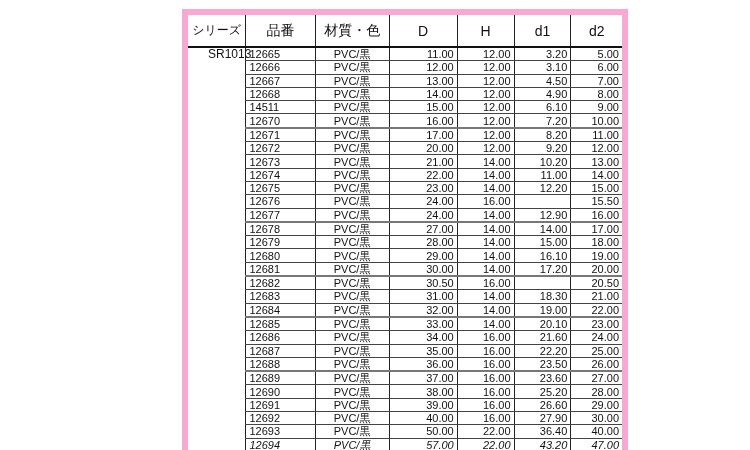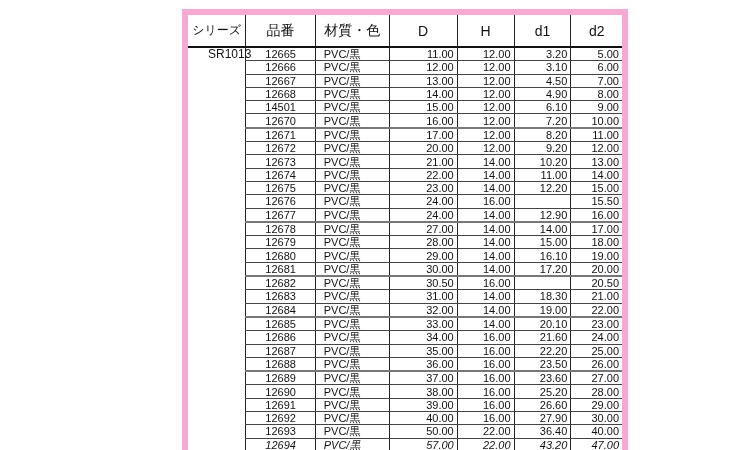--- a/index.html
+++ b/index.html
@@ -8,22 +8,22 @@
   .tbl { position:absolute; left:182px; top:9px; width:446px;
          border:6px solid #f9a8d4; box-sizing:border-box; background:#fff; }
   table { border-collapse:collapse; width:100%; table-layout:fixed; }
   th { height:31px; font-weight:normal; font-size:14px; text-align:center;
        border-left:1.5px solid #222; border-bottom:2px solid #111; padding:0; }
   th:first-child { border-left:none; font-size:12px; }
   td { height:12.3px; font-size:11px; line-height:12px; padding:0 3px;
        border-left:1.5px solid #222; border-bottom:1px solid #444; white-space:nowrap; }
   td.series { border-bottom:none; vertical-align:top; text-align:left; font-size:12px; padding-left:20px; border-left:none; }
   td.num { text-align:right; }
-  td.code { text-align:center; }
-  td.mat { text-align:left; padding-left:8px; }
+  td.code { }
+  td.mat { text-align:left; padding-left:18px; }
   tr:last-child td { border-bottom:none;font-style:italic; }
   tr.thick td:not(.series) { border-bottom:2px solid #777; }
 </style>
 </head>
 <body>
 
 <div class="tbl">
   <table>
     <colgroup>
       <col style="width:51px">
@@ -73,21 +73,21 @@
         </tr>
         <tr>
           <td class="code">12668</td>
           <td class="mat">PVC/黒</td>
           <td class="num">14.00</td>
           <td class="num">12.00</td>
           <td class="num">4.90</td>
           <td class="num">8.00</td>
         </tr>
         <tr>
-          <td class="code">14501</td>
+          <td class="code">14511</td>
           <td class="mat">PVC/黒</td>
           <td class="num">15.00</td>
           <td class="num">12.00</td>
           <td class="num">6.10</td>
           <td class="num">9.00</td>
         </tr>
         <tr class="thick">
           <td class="code">12670</td>
           <td class="mat">PVC/黒</td>
           <td class="num">16.00</td>

